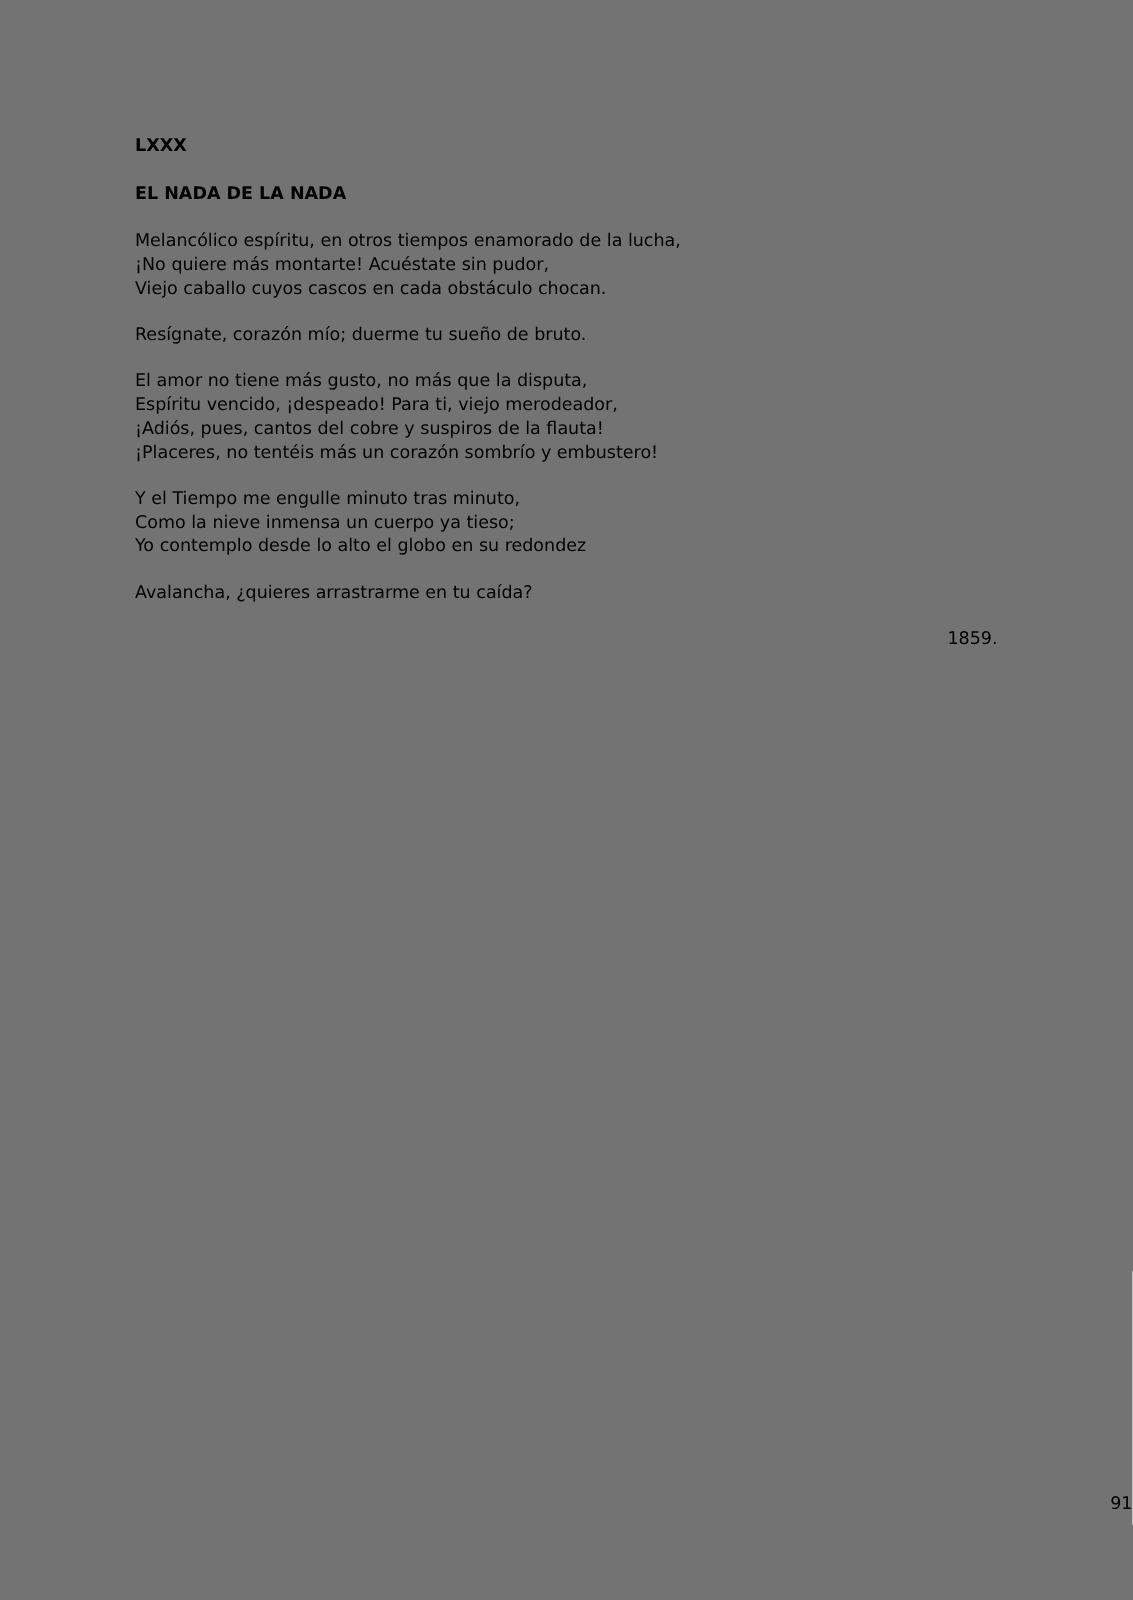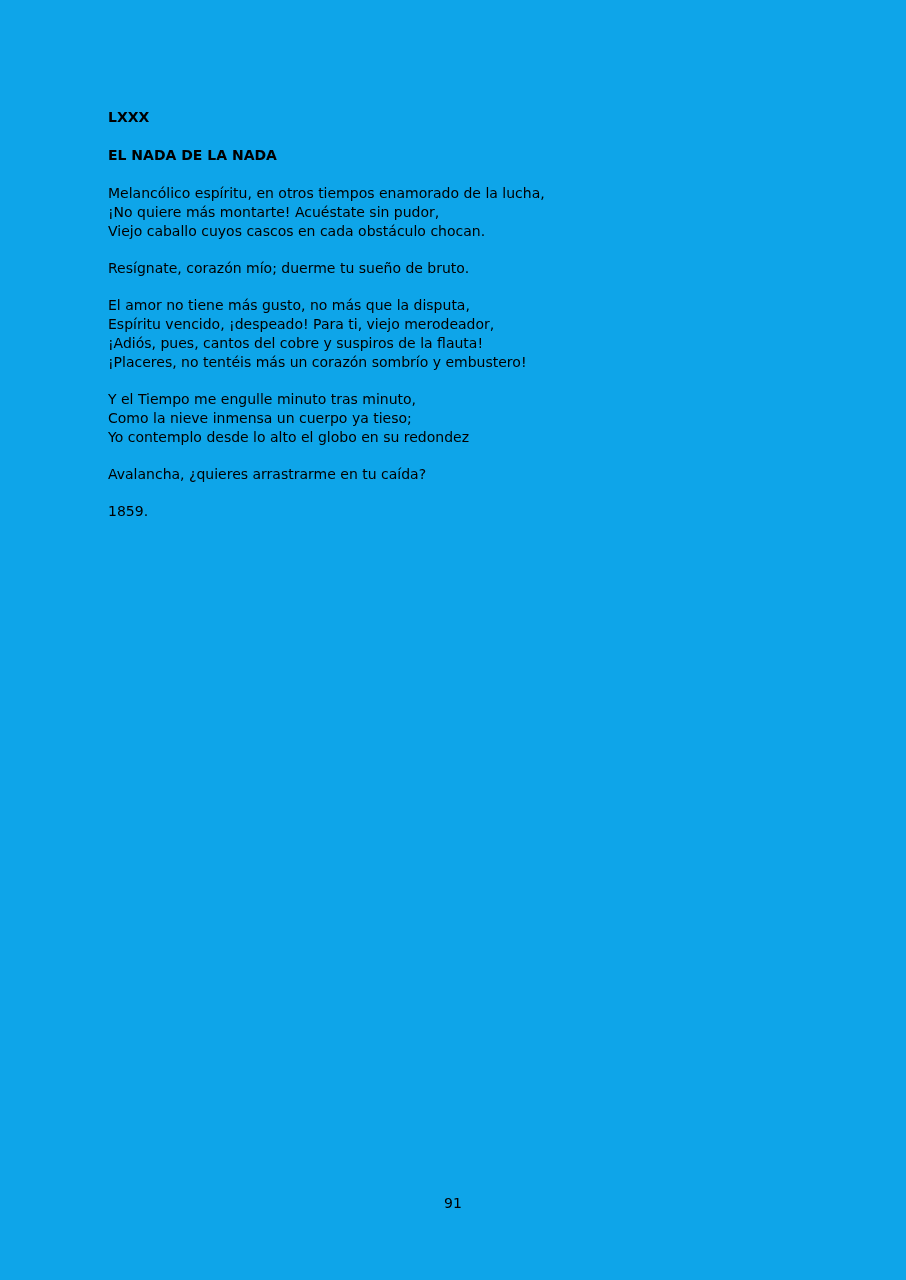--- a/index.html
+++ b/index.html
@@ -10,50 +10,50 @@
   body {
     width: 906px;
     height: 1280px;
     position: relative;
     font-family: "DejaVu Sans", "Liberation Sans", sans-serif;
     color: #000000;
   }
   .sheet {
     position: absolute;
     inset: 0;
-    background: #0ea5e9;
+    background: #737373;
   }
   .content {
     position: absolute;
     left: 108px;
     right: 108px;
     top: 108px;
     font-size: 14px;
     line-height: 19px;
   }
   .heading {
     font-weight: bold;
     margin: 0 0 19px 0;
   }
   .stanza {
     margin: 0 0 18px 0;
   }
   .line {
     white-space: pre;
   }
   .date {
-    text-align: left;
+    text-align: right;
     margin-top: 17px;
   }
   .page-number {
     position: absolute;
     left: 0;
     right: 0;
     top: 1194px;
-    text-align: center;
+    text-align: right;
     font-size: 14px;
     line-height: 19px;
   }
 </style>
 </head>
 <body>
 
 <div class="sheet">
   <div class="content">
 

